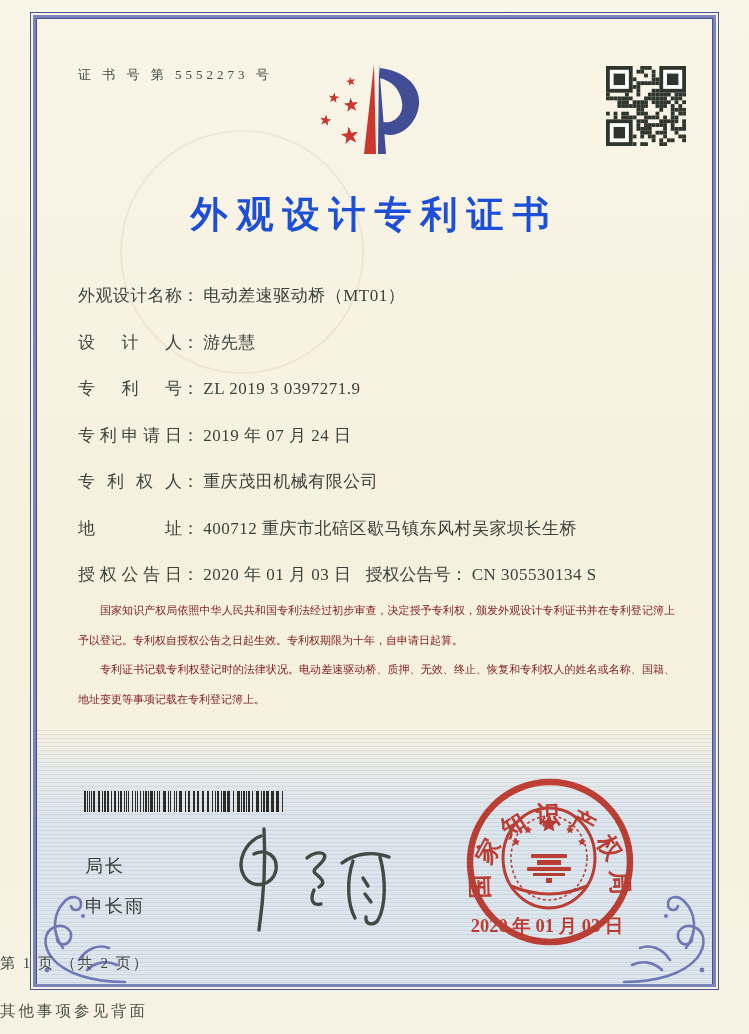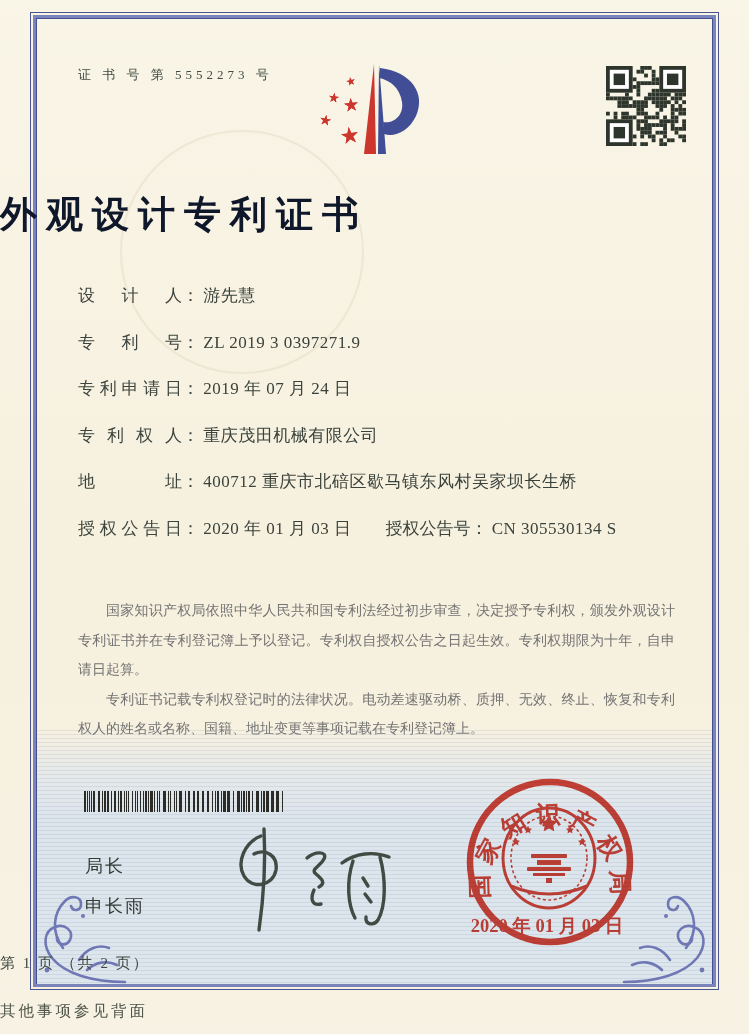--- a/index.html
+++ b/index.html
@@ -29,38 +29,38 @@
     position:absolute;left:78px;top:66px;
     font-size:13px;letter-spacing:4px;color:#414a43;
   }
   .logo{position:absolute;left:316px;top:58px;width:120px;height:104px;}
   .logo .star{
     position:absolute;color:#cd362c;line-height:1;
     text-shadow:0 0 .5px #cd362c;
   }
   .qr{position:absolute;left:606px;top:66px;width:80px;height:80px;}
   .title{
-    position:absolute;left:0;right:0;top:190px;
-    font-size:37px;font-weight:700;letter-spacing:9px;color:#0f172a;
+    position:absolute;left:0;right:0;top:190px;text-align:center;
+    font-size:37px;font-weight:700;letter-spacing:9px;color:#1d4ed8;
   }
   
   .fields{position:absolute;left:78px;top:284px;right:58px;font-size:17px;}
   .frow{line-height:24px;margin-bottom:22.5px;white-space:nowrap;}
   .flabel{
     display:inline-block;width:104px;vertical-align:top;
     text-align:justify;text-align-last:justify;color:#3c443d;
   }
   .colon{display:inline-block;vertical-align:top;}
   .fvalue{display:inline-block;vertical-align:top;letter-spacing:.5px;}
   .grant-row{display:flex;}
-  .grant-group{margin-left:34px;white-space:nowrap;}
+  .grant-group{margin-left:14px;white-space:nowrap;}
   
   .paras{
     position:absolute;left:78px;top:596px;width:597px;
-    font-size:14px;line-height:29.5px;text-align:justify;color:#737373;
+    font-size:11px;line-height:29.5px;text-align:justify;color:#7f1d1d;
   }
   .paras p{margin:0;text-indent:2em;}
   
   .band{
     position:absolute;left:37px;top:730px;width:675px;height:254px;
     background:linear-gradient(180deg,rgba(226,232,236,0) 0%,rgba(223,230,237,.65) 16%,#dde5ec 34%,#dee6ed 100%);
   }
   .band::after{
     content:"";position:absolute;inset:0;
     background:repeating-linear-gradient(180deg,rgba(125,145,175,.17) 0 1px,transparent 1px 4px);
@@ -275,20 +275,24 @@
     <rect x="60.95238095238095" y="7.619047619047619" width="11.428571428571427" height="11.428571428571427" fill="#2e352c"></rect>
     <rect x="0" y="53.33333333333333" width="26.666666666666664" height="26.666666666666664" fill="#2e352c"></rect>
     <rect x="3.8095238095238093" y="57.14285714285714" width="19.047619047619047" height="19.047619047619047" fill="#ffffff"></rect>
     <rect x="7.619047619047619" y="60.95238095238095" width="11.428571428571427" height="11.428571428571427" fill="#2e352c"></rect>
   </svg>
 
 <div class="title">外观设计专利证书</div>
 
 <div class="fields">
   <div class="frow">
+    <span class="flabel">外观设计名称</span><span class="colon">：</span>
+    <span class="fvalue">电动差速驱动桥（MT01）</span>
+  </div>
+  <div class="frow">
     <span class="flabel">设计人</span><span class="colon">：</span>
     <span class="fvalue">游先慧</span>
   </div>
   <div class="frow">
     <span class="flabel">专利号</span><span class="colon">：</span>
     <span class="fvalue">ZL 2019 3 0397271.9</span>
   </div>
   <div class="frow">
     <span class="flabel">专利申请日</span><span class="colon">：</span>
     <span class="fvalue">2019 年 07 月 24 日</span>

